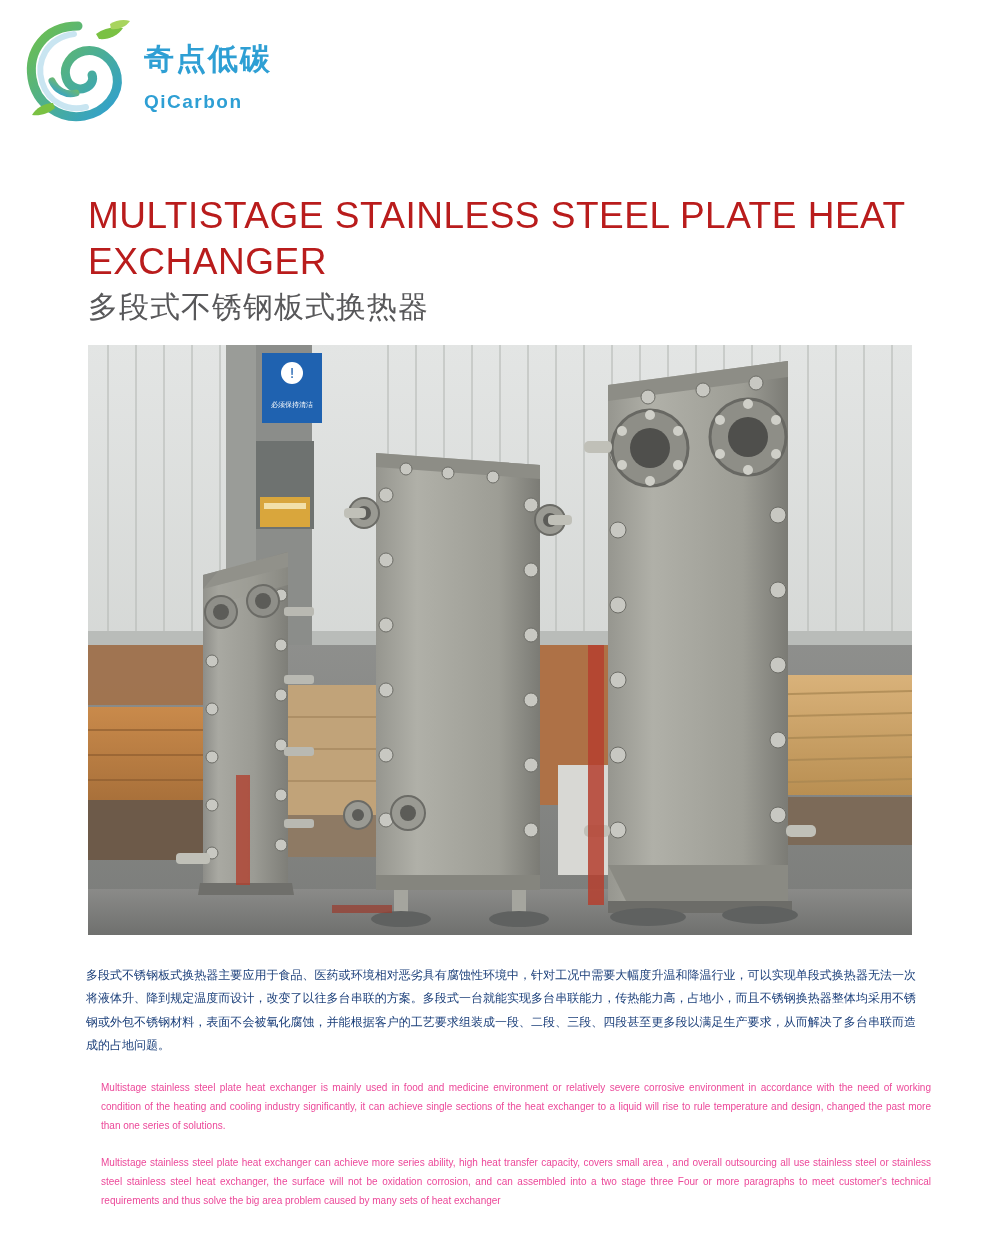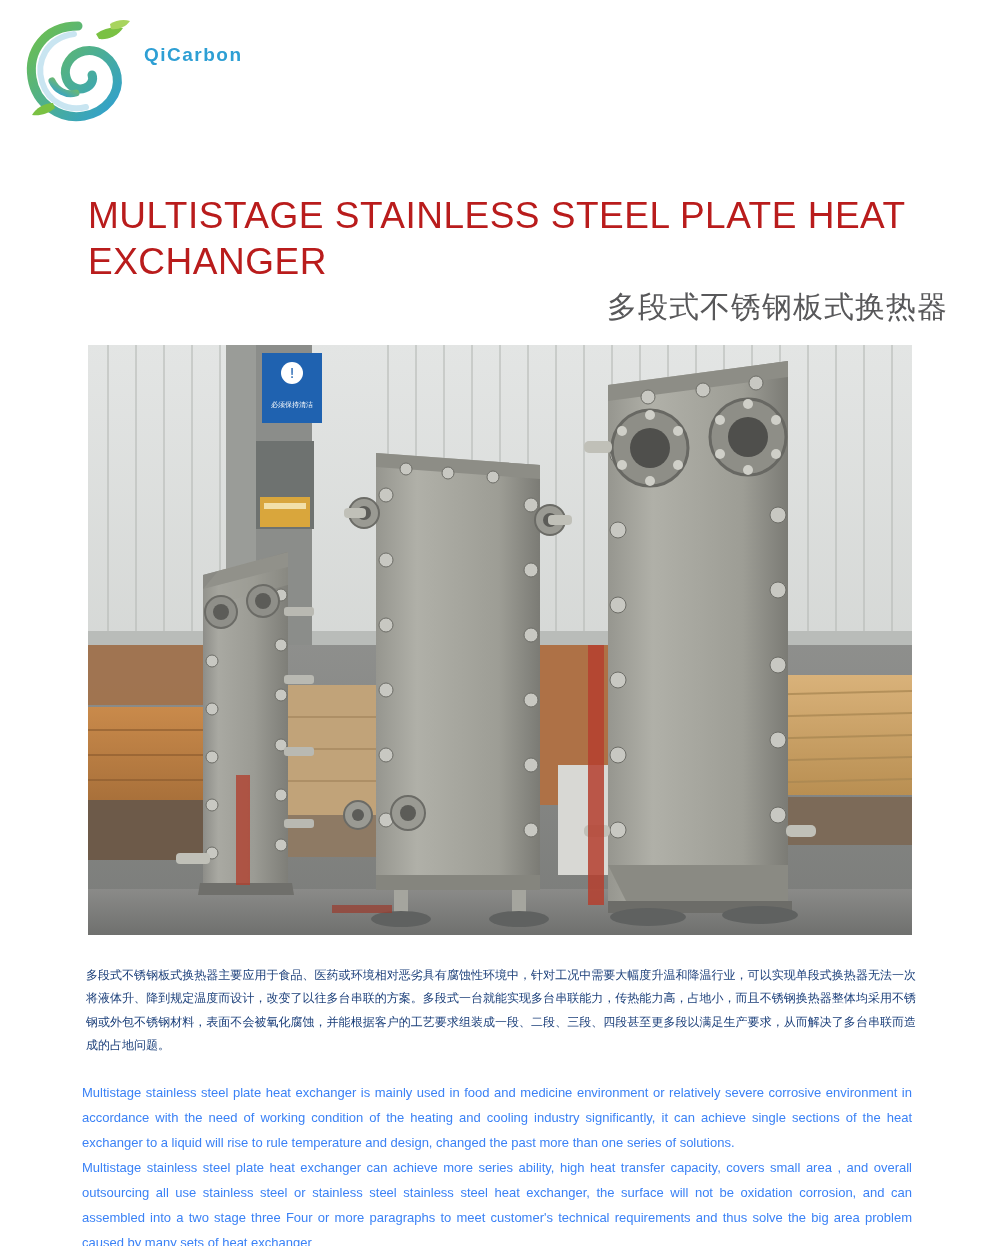--- a/index.html
+++ b/index.html
@@ -42,21 +42,21 @@
     color: #2e9fd4;
     letter-spacing: 2px;
     line-height: 1.15;
     font-family: "DejaVu Sans", sans-serif;
   }
   .logo-en {
     font-size: 19px;
     font-weight: bold;
     color: #2e9fd4;
     letter-spacing: 1.5px;
-    margin-top: 2px;
+    margin-top: 14px;
     font-family: "Liberation Sans", sans-serif;
   }
 
   
   .title-en {
     position: absolute;
     left: 88px;
     top: 168px;
     width: 860px;
     font-size: 37px;
@@ -69,21 +69,20 @@
   .title-cn {
     position: absolute;
     left: 88px;
     top: 262px;
     width: 860px;
     font-size: 30px;
     color: #58585a;
     letter-spacing: 1px;
     font-family: "DejaVu Sans", sans-serif;
     font-weight: normal;
-    text-align: right;
   }
 
   
   .photo {
     position: absolute;
     left: 88px;
     top: 345px;
     width: 824px;
     height: 590px;
     overflow: hidden;
@@ -98,25 +97,25 @@
     top: 952px;
     width: 830px;
     font-size: 12px;
     line-height: 1.95;
     color: #1b3f7a;
     text-align: justify;
     font-family: "DejaVu Sans", sans-serif;
   }
   .para-en {
     position: absolute;
-    left: 82px;
+    left: 101px;
     width: 830px;
-    font-size: 13px;
+    font-size: 10px;
     line-height: 1.92;
-    color: #3b82f6;
+    color: #ec4899;
     text-align: justify;
     font-family: "Liberation Sans", sans-serif;
   }
   .para-en-1 { top: 1068px; }
   .para-en-2 { top: 1143px; }
 </style>
 </head>
 <body>
 
 <div class="logo-block">
@@ -134,20 +133,21 @@
       </defs>
       <path d="M56 8 C22 8 6 34 10 60 C14 86 38 102 62 98 C84 94 98 76 95 58 C92 41 77 30 62 33 C49 36 41 48 44 59 C46 68 55 73 63 70 C69 68 72 62 70 57" fill="none" stroke="url(#gb)" stroke-width="9" stroke-linecap="round"></path>
       <path d="M52 16 C24 20 14 44 20 64 C26 84 46 94 64 89" fill="none" stroke="#bfe0ef" stroke-width="6" stroke-linecap="round" opacity="0.85"></path>
       <path d="M33 90 C26 96 18 98 10 97 C14 90 22 85 31 85 Z" fill="#7ac143"></path>
       <path d="M74 16 C82 10 92 8 101 10 C96 18 86 22 77 21 Z" fill="#7ac143"></path>
       <path d="M88 6 C94 2 102 1 108 3 C104 9 96 12 89 11 Z" fill="#a8d45e"></path>
       <path d="M30 63 C34 72 44 78 54 75" fill="none" stroke="url(#gg)" stroke-width="7" stroke-linecap="round"></path>
     </svg>
   </div>
   <div class="logo-text">
+    <div class="logo-cn">奇点低碳</div>
     <div class="logo-en">QiCarbon</div>
   </div>
 </div>
 
 <h1 class="title-en">MULTISTAGE STAINLESS STEEL PLATE HEAT EXCHANGER</h1>
 <h2 class="title-cn">多段式不锈钢板式换热器</h2>
 
 <div class="photo">
   <svg width="824" height="590" viewBox="0 0 824 590" role="img">
 

